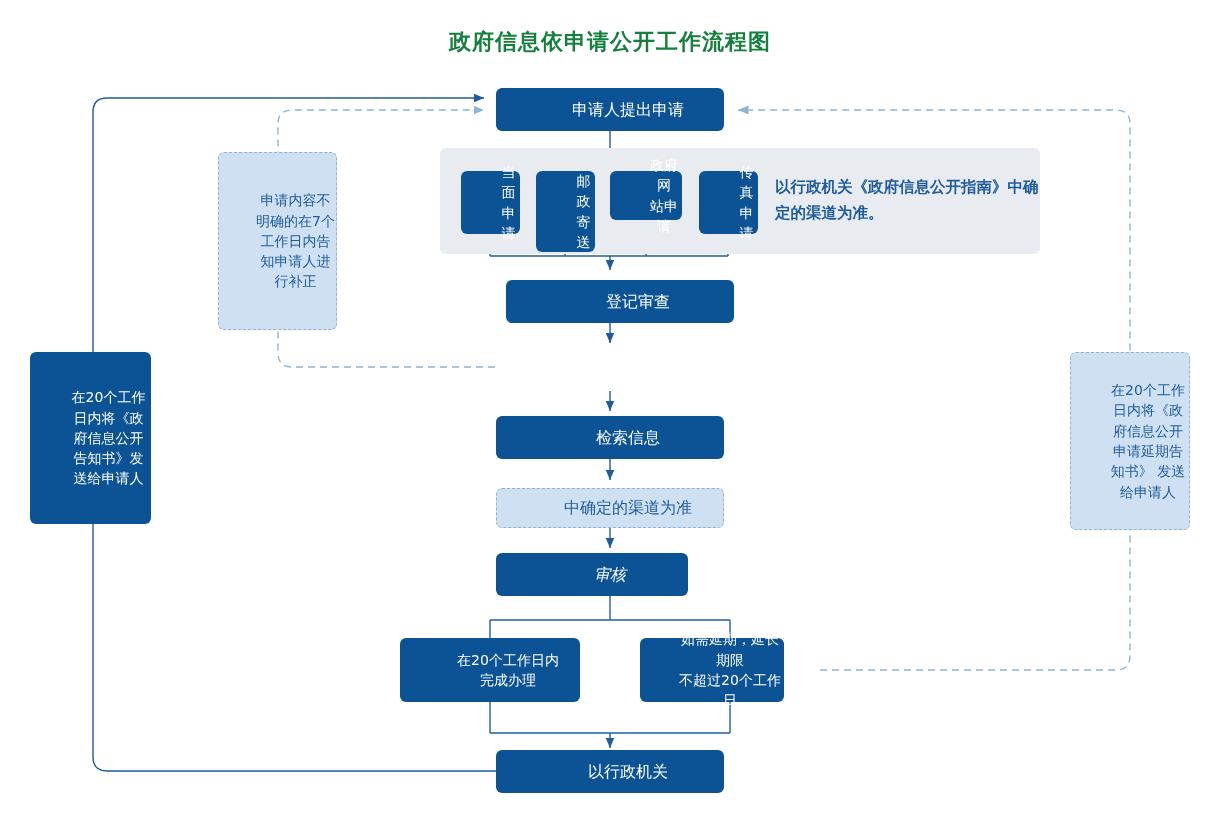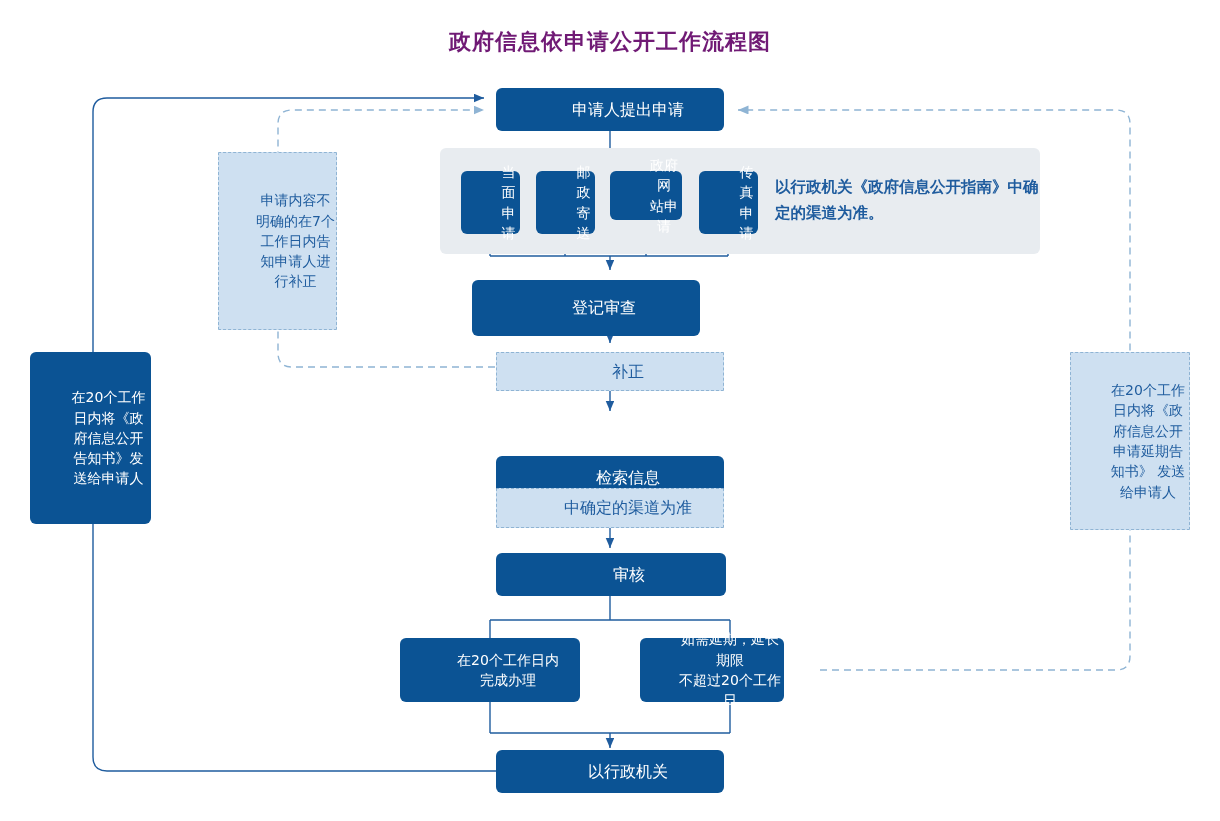--- a/index.html
+++ b/index.html
@@ -26,21 +26,21 @@
     pointer-events: none;
   }
   .title {
     position: absolute;
     left: 0;
     top: 27px;
     width: 1220px;
     text-align: center;
     font-size: 22px;
     font-weight: bold;
-    color: #701a75;
+    color: #15803d;
     letter-spacing: 1px;
   }
   .node {
     position: absolute;
     box-sizing: border-box;
     display: flex;
     align-items: center;
     justify-content: center;
     text-align: center;
     line-height: 1.45;
@@ -54,21 +54,21 @@
   }
   .dark {
     background: #0B5394;
     color: #ffffff;
     border-radius: 6px;
   }
   .light {
     background: #CEE0F1;
     color: #1F5C9E;
     border: 1px dashed #8FB4D4;
-    border-radius: 1px;
+    border-radius: 6px;
   }
   .panel {
     position: absolute;
     background: #E8ECF0;
     border-radius: 6px;
     z-index: 1;
   }
   .note-text {
     position: absolute;
     color: #1F5C9E;
@@ -148,48 +148,45 @@
   <div class="panel" style="left:440px; top:148px; width:600px; height:106px;"></div>
 
   <div class="node dark f16" style="left:496px; top:88px; width:228px; height:43px;">
     <span class="txt">申请人提出申请</span>
   </div>
 
   <div class="node dark f14" style="left:461px; top:171px; width:59px; height:63px;">
     <span class="txt">当面
 申请</span>
   </div>
-  <div class="node dark f14" style="left:536px; top:171px; width:59px; height:63px;">
+  <div class="node dark f14" style="left:536px; top:171px; width:59px; height:81px;">
     <span class="txt">邮政
 寄送</span>
   </div>
   <div class="node dark f14" style="left:610px; top:171px; width:72px; height:49px;">
     <span class="txt">政府网
 站申请</span>
   </div>
   <div class="node dark f14" style="left:699px; top:171px; width:59px; height:63px;">
     <span class="txt">传真
 申请</span>
   </div>
 
   <div class="note-text" style="left:775px; top:175px; width:265px;">以行政机关《政府信息公开指南》中确定的渠道为准。</div>
 
-  <div class="node dark f16" style="left:472px; top:280px; width:228px; height:56px;">
+  <div class="node dark f16" style="left:506px; top:280px; width:228px; height:43px;">
     <span class="txt">登记审查</span>
   </div>
-  <div class="node light f16" style="left:496px; top:352px; width:228px; height:39px;">
-    <span class="txt">补正</span>
-  </div>
-  <div class="node dark f16" style="left:496px; top:416px; width:228px; height:43px;margin-top:40px;">
+  <div class="node dark f16" style="left:496px; top:416px; width:228px; height:43px;">
     <span class="txt">检索信息</span>
   </div>
   <div class="node light f16" style="left:496px; top:488px; width:228px; height:40px;">
     <span class="txt">中确定的渠道为准</span>
   </div>
-  <div class="node dark f16" style="left:496px; top:553px; width:230px; height:43px;">
+  <div class="node dark f16" style="left:496px; top:553px; width:192px; height:43px;font-style:italic;">
     <span class="txt">审核</span>
   </div>
 
   <div class="node dark f15" style="left:400px; top:638px; width:180px; height:64px;">
     <span class="txt">在20个工作日内
 完成办理</span>
   </div>
   <div class="node dark f15" style="left:640px; top:638px; width:144px; height:64px;">
     <span class="txt">如需延期，延长期限
 不超过20个工作日</span>

